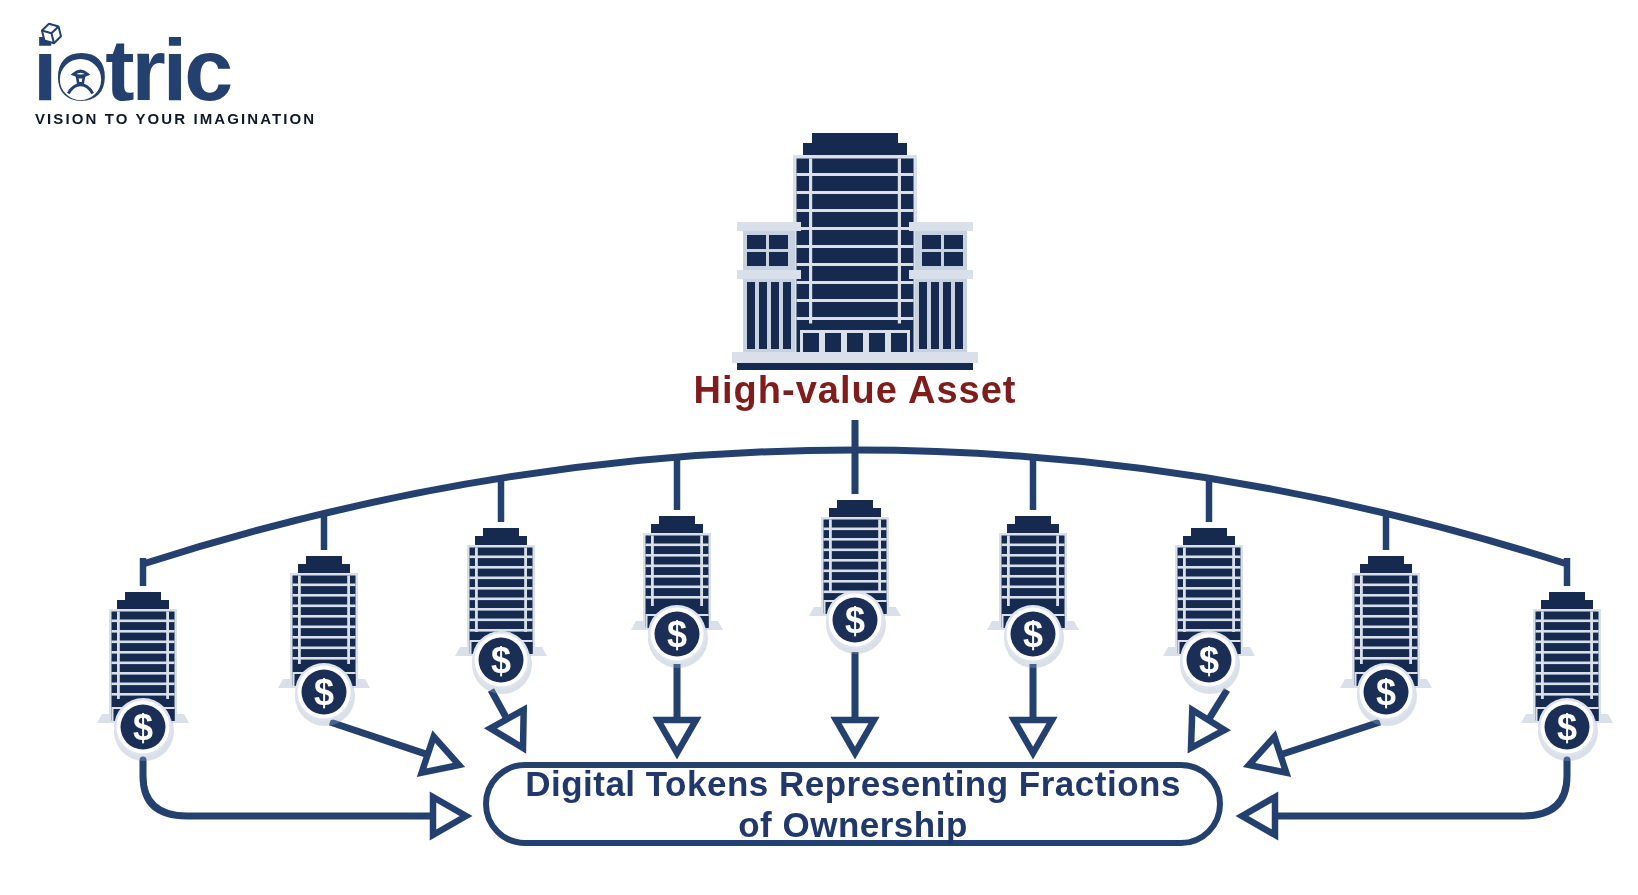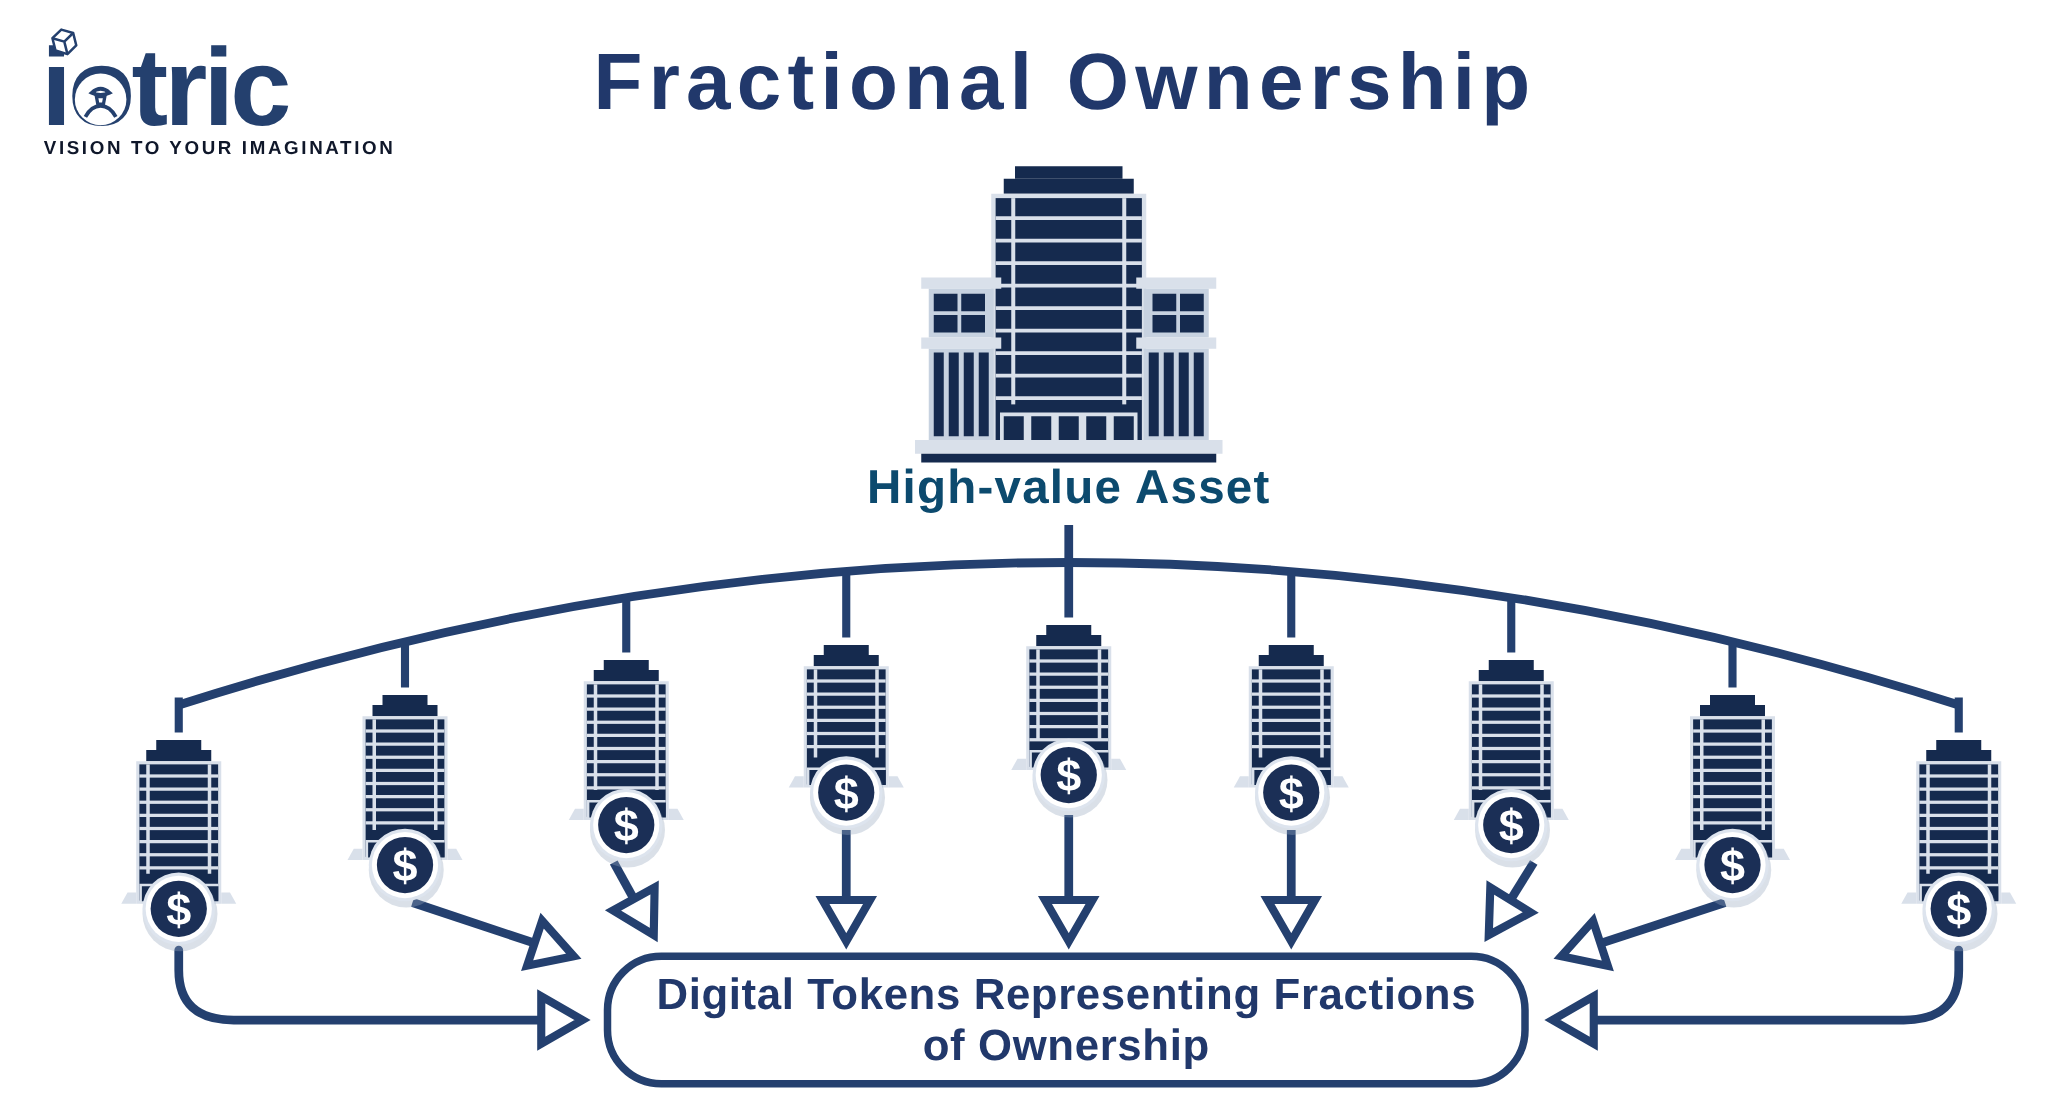--- a/index.html
+++ b/index.html
@@ -12,23 +12,23 @@
              line-height:1;color:#24406E;}
   .logo-cube{position:absolute;left:5px;top:0;width:27px;height:27px;}
   .logo-person{position:absolute;left:25px;top:37px;width:45px;height:45px;}
   .logo-tagline{position:absolute;left:2px;top:90px;font-size:15px;font-weight:700;
                 letter-spacing:2.1px;color:#0f172a;white-space:nowrap;}
   
   .title{position:absolute;left:852px;top:28px;transform:translateX(-50%);
          font-size:64px;font-weight:800;letter-spacing:5px;color:#21386B;white-space:nowrap;}
   
   .asset-label{position:absolute;left:855px;top:369px;transform:translateX(-50%);
-               font-size:38px;font-weight:700;letter-spacing:1px;color:#0c4a6e;white-space:nowrap;}
+               font-size:38px;font-weight:700;letter-spacing:1px;color:#7f1d1d;white-space:nowrap;}
   
-  .token-box{position:absolute;left:483px;top:762px;width:740px;height:108px;box-sizing:border-box;
+  .token-box{position:absolute;left:483px;top:762px;width:740px;height:84px;box-sizing:border-box;
              border:6px solid #24406F;border-radius:46px;display:flex;flex-direction:column;
              align-items:center;justify-content:center;color:#21386B;font-size:35px;font-weight:700;
              line-height:1.18;letter-spacing:0.5px;}
   .token-box span{white-space:nowrap;}
 </style>
 </head>
 <body>
 
 <div class="canvas">
 
@@ -358,21 +358,20 @@
     </svg>
     <svg class="logo-person" viewBox="0 0 24 24">
       <circle cx="12" cy="12" r="11" fill="#ffffff"></circle>
       <path d="M8.2 9.2 Q12 5.8 15.8 9.2 Q12 11 8.2 9.2 Z" fill="none" stroke="#24406E" stroke-width="1.6"></path>
       <path d="M10.2 10.8 L13.8 10.8 L13.2 14 L10.8 14 Z" fill="none" stroke="#24406E" stroke-width="1.4"></path>
       <path d="M5.5 19.5 Q8 14.8 12 14.8 Q16 14.8 18.5 19.5" fill="none" stroke="#24406E" stroke-width="1.6"></path>
     </svg>
     <div class="logo-tagline">VISION TO YOUR IMAGINATION</div>
   </div>
 
-  <h1 class="title" style="margin:0;">Fractional Ownership</h1>
 
   <div class="asset-label">High-value Asset</div>
 
   <div class="token-box">
     <span>Digital Tokens Representing Fractions</span>
     <span>of Ownership</span>
   </div>
 
 </div>
 

